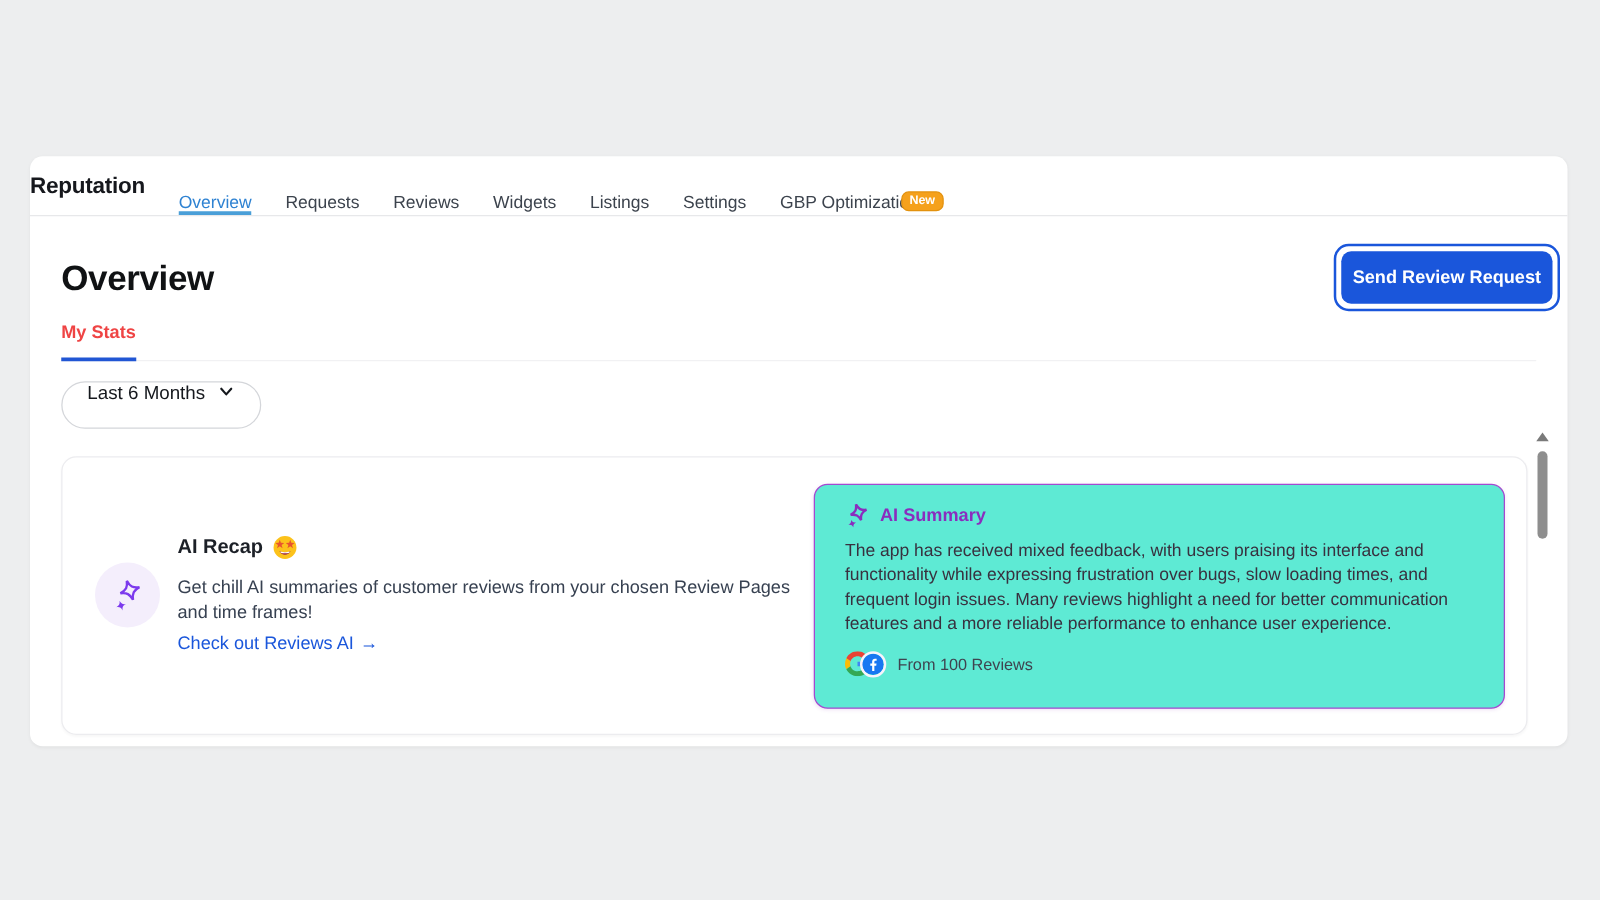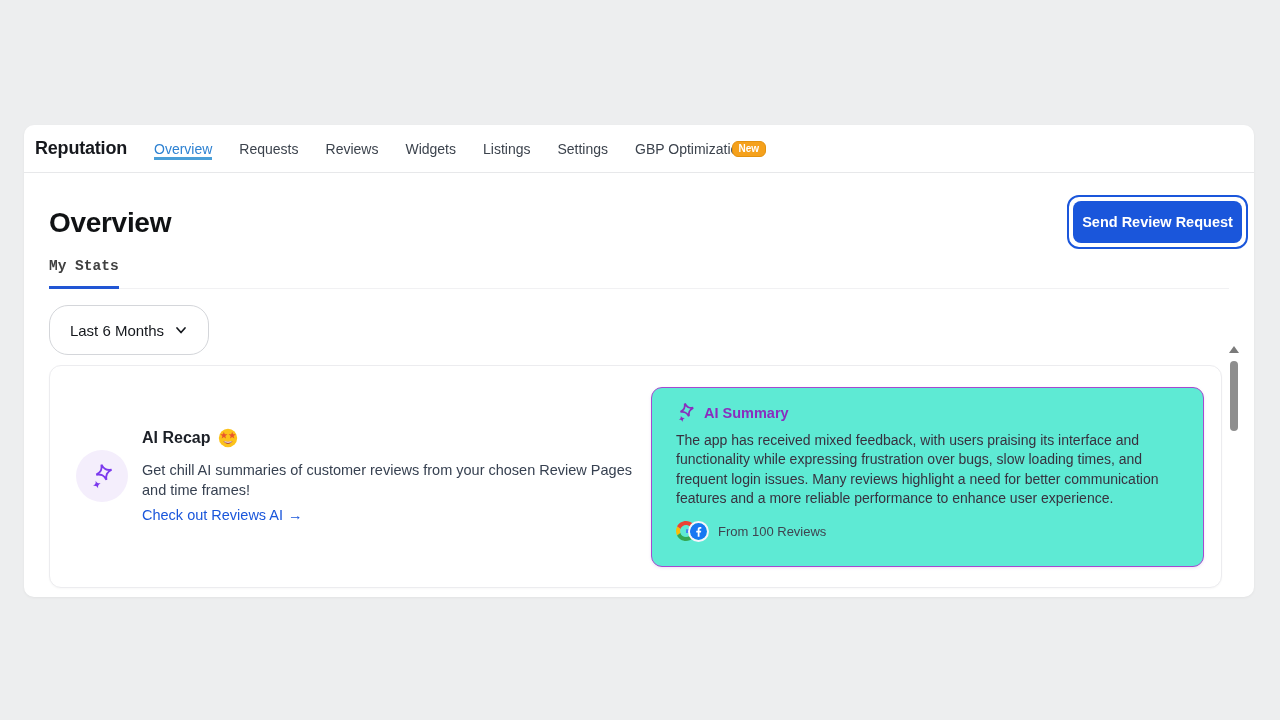--- a/index.html
+++ b/index.html
@@ -18,23 +18,22 @@
     width:1230px; height:472px;
     background:#ffffff;
     border-radius:10px;
     box-shadow:0 1px 3px rgba(0,0,0,.05);
   }
 
   
   .topnav {
     position:relative;
     height:48px;
-    display:flex; align-items:center;
+    display:flex; align-items:flex-end;
     border-bottom:1px solid #e7e8ea;
-    padding-left:11px;
   }
   .brand {
     align-self:center;
     font-size:18px; font-weight:700; color:#16181d;
     letter-spacing:-0.2px;
     margin-right:27px;
   }
   .tabs { display:flex; gap:27px; }
   .tab {
     display:flex; align-items:center;
@@ -81,29 +80,29 @@
     display:flex; gap:35px;
     border-bottom:1px solid #f1f1f3;
   }
   .subtab {
     font-size:14.5px; font-weight:700; color:#23272e;
     padding-bottom:12px;
     border-bottom:3px solid transparent;
     margin-bottom:-1px;
     cursor:pointer;
   }
-  .subtab.active { color:#404040; border-bottom-color:#2156d4;font-family:Liberation Mono, monospace; }
+  .subtab.active { color:#ef4444; border-bottom-color:#2156d4; }
 
   
   .dropdown {
     position:absolute; left:25px; top:180px;
-    width:160px; height:50px;
+    width:160px; height:38px;
     border:1px solid #d4d6da; border-radius:19px;
     background:#fff;
-    display:flex; align-items:center; justify-content:center;
+    display:flex; align-items:flex-start; justify-content:center;
     gap:10px; cursor:pointer;
   }
   .dropdown .value { font-size:15px; font-weight:500; color:#15181d; }
 
   
   .card {
     position:absolute; left:25px; top:240px;
     width:1173px; height:223px;
     border:1px solid #ececef; border-radius:12px;
     background:#ffffff;

